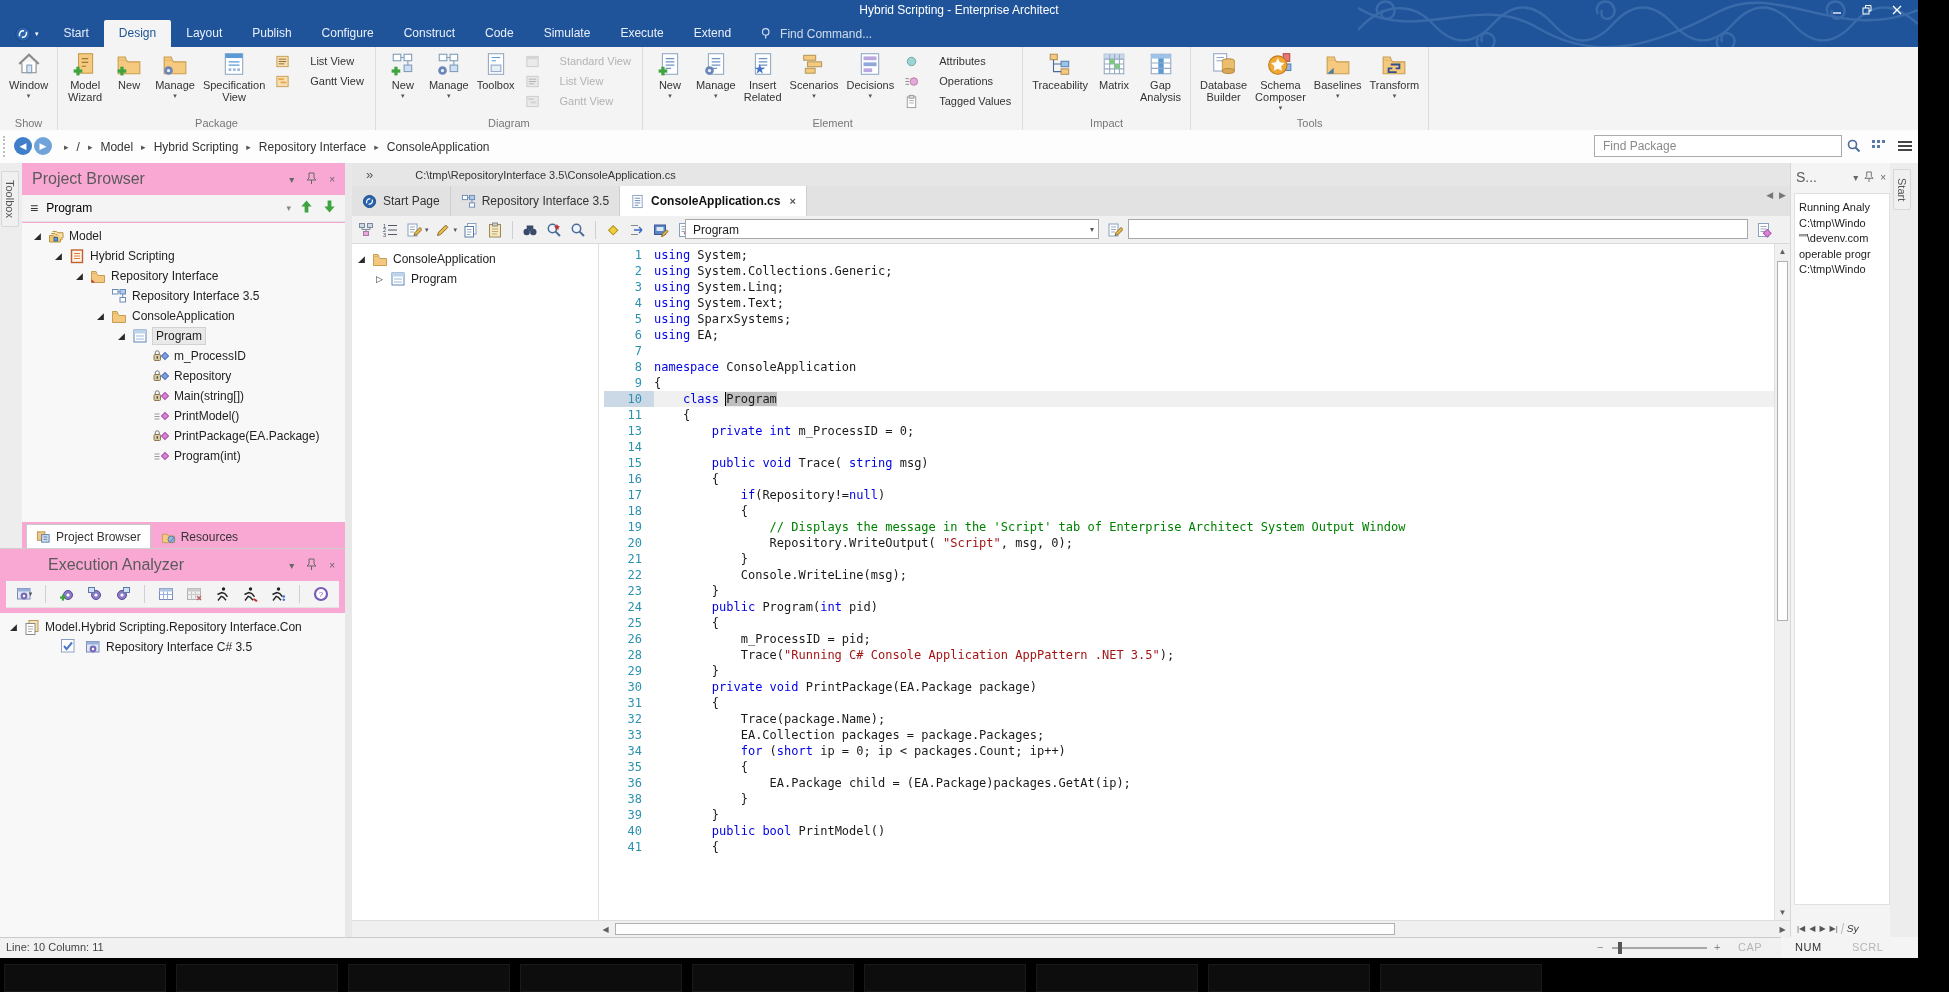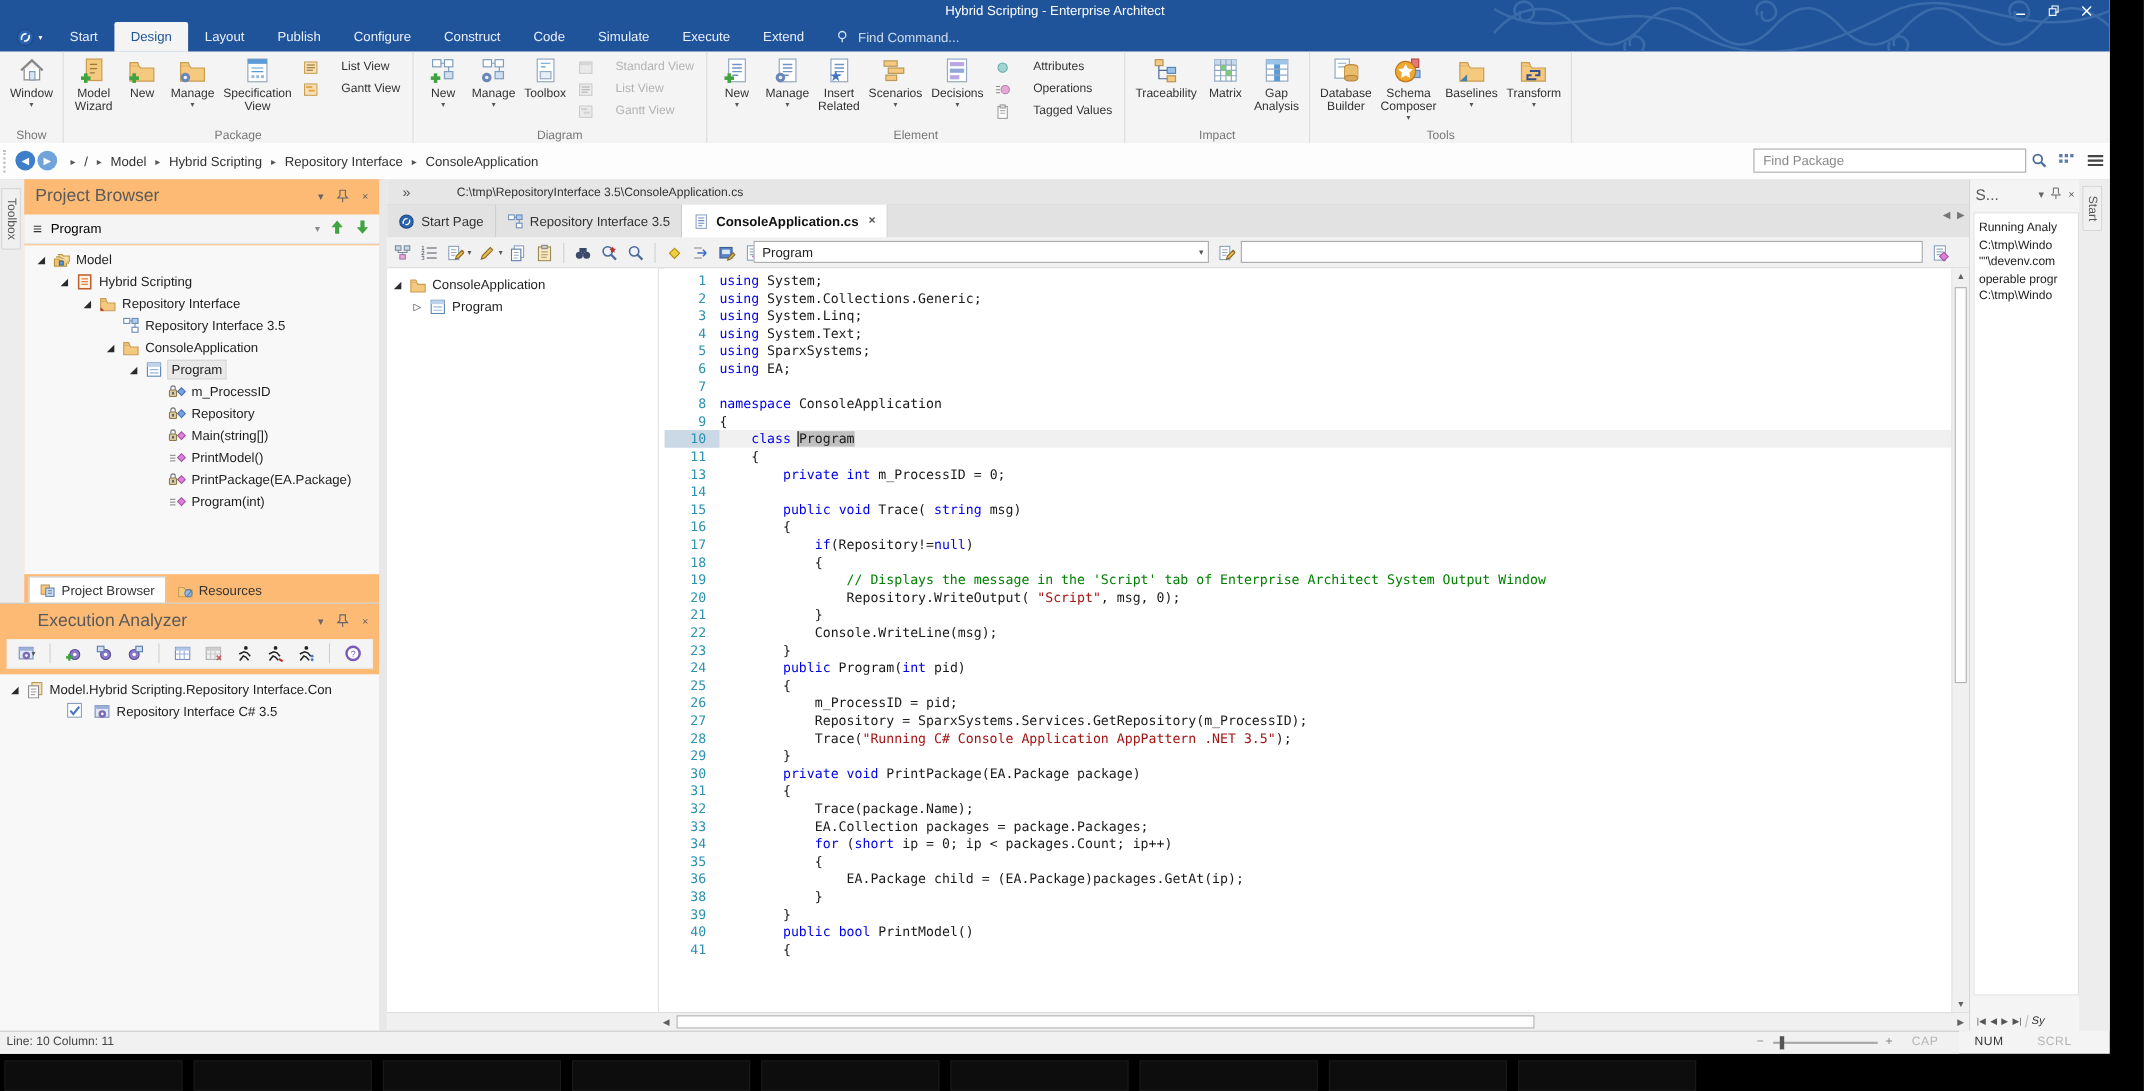--- a/index.html
+++ b/index.html
@@ -36,21 +36,21 @@
   
   #crumbbar{position:absolute;left:0;top:130px;width:1918px;height:33px;background:#fdfdfd;border-bottom:1px solid #d4d4d4}
   .grip{position:absolute;left:3px;top:6px;height:21px;border-left:2px dotted #bfbfbf}
   .navbtn{position:absolute;top:7px;width:18px;height:18px;border-radius:50%;color:#fff;display:flex;align-items:center;justify-content:center;font-size:9px}
   #crumbs{position:absolute;left:64px;top:0;height:33px;display:flex;align-items:center;gap:8px;font-size:12px;color:#333}
   .csep{color:#555;font-size:9px}
   #findpkg{position:absolute;left:1594px;top:5px;width:238px;height:20px;border:1px solid #ababab;background:#fff;font-size:12px;color:#8a8a8a;line-height:20px;padding-left:8px}
   .crumb-icon{position:absolute;top:8px}
 
   
-  .panel{position:absolute;background:#fdba74}
+  .panel{position:absolute;background:#f9a8d4}
   .panelhead{display:flex;align-items:center;padding:0 10px;color:#5a5a5a}
   .phtitle{font-size:16px;white-space:nowrap;overflow:hidden}
   .phicons{margin-left:auto;display:flex;gap:12px;align-items:center;color:#666;font-size:10px}
   .ptoolbar{display:flex;align-items:center;gap:8px;padding:0 8px;border-bottom:1px solid #e3e3e3;background:#f4f4f4}
   .trow{position:absolute;height:20px;display:flex;align-items:center;font-size:12px;color:#1e1e1e;white-space:nowrap}
   .texp{width:14px;font-size:9px;color:#2a2a2a;flex:none}
   .trow svg{width:16px;height:16px;margin-right:5px;flex:none}
   .tsel{background:#e9e9e9;outline:1px solid #d2d2d2;padding:1px 3px}
   .ptabs{position:absolute;left:4px;bottom:0;height:24px;display:flex;font-size:12px}
   .ptab{display:flex;align-items:center;gap:5px;padding:0 9px;color:#333;border:1px solid transparent;border-bottom:none}
@@ -643,21 +643,21 @@
             <path d="M1.5 5.5h5l1.5 2h6.5v7H1.5z" fill="#f4c87f" stroke="#c79d52"></path>
             <circle cx="11" cy="11" r="3.5" fill="#9ab8d8" stroke="#5a7aa8"></circle>
             <path d="M10 13.5l4-5" stroke="#5a7aa8"></path>
           </svg>
           <span>Resources</span>
         </div>
       </div>
   </div>
 
   <div class="panel" id="eapanel" style="left:0;top:548px;width:345px;height:389px;border-top:1px solid #d0d0d0">
-    <div class="panelhead" style="height:32px;padding-left:34px">
+    <div class="panelhead" style="height:32px;padding-left:48px">
       <span class="phtitle">Execution Analyzer</span>
       <span class="phicons">
         <span>▾</span>
         <span><svg width="11" height="12" viewBox="0 0 11 12">
               <path d="M3 1h5v5l2 2H1l2-2z" fill="none" stroke="#666"></path>
               <path d="M5.5 8v4" stroke="#666"></path>
             </svg></span>
         <span>×</span>
       </span>
     </div>
@@ -951,21 +951,20 @@
         <div class="cline"><span class="gut">17</span><span class="ctext"><span class="tk-p">            </span><span class="tk-k">if</span><span class="tk-p">(Repository!=</span><span class="tk-k">null</span><span class="tk-p">)</span></span></div>
         <div class="cline"><span class="gut">18</span><span class="ctext"><span class="tk-p">            {</span></span></div>
         <div class="cline"><span class="gut">19</span><span class="ctext"><span class="tk-p">                </span><span class="tk-c">// Displays the message in the 'Script' tab of Enterprise Architect System Output Window</span></span></div>
         <div class="cline"><span class="gut">20</span><span class="ctext"><span class="tk-p">                Repository.WriteOutput( </span><span class="tk-s">"Script"</span><span class="tk-p">, msg, 0);</span></span></div>
         <div class="cline"><span class="gut">21</span><span class="ctext"><span class="tk-p">            }</span></span></div>
         <div class="cline"><span class="gut">22</span><span class="ctext"><span class="tk-p">            Console.WriteLine(msg);</span></span></div>
         <div class="cline"><span class="gut">23</span><span class="ctext"><span class="tk-p">        }</span></span></div>
         <div class="cline"><span class="gut">24</span><span class="ctext"><span class="tk-p">        </span><span class="tk-k">public</span><span class="tk-p"> Program(</span><span class="tk-k">int</span><span class="tk-p"> pid)</span></span></div>
         <div class="cline"><span class="gut">25</span><span class="ctext"><span class="tk-p">        {</span></span></div>
         <div class="cline"><span class="gut">26</span><span class="ctext"><span class="tk-p">            m_ProcessID = pid;</span></span></div>
-        <div class="cline"><span class="gut">27</span><span class="ctext"><span class="tk-p">            Repository = SparxSystems.Services.GetRepository(m_ProcessID);</span></span></div>
         <div class="cline"><span class="gut">28</span><span class="ctext"><span class="tk-p">            Trace(</span><span class="tk-s">"Running C# Console Application AppPattern .NET 3.5"</span><span class="tk-p">);</span></span></div>
         <div class="cline"><span class="gut">29</span><span class="ctext"><span class="tk-p">        }</span></span></div>
         <div class="cline"><span class="gut">30</span><span class="ctext"><span class="tk-p">        </span><span class="tk-k">private</span><span class="tk-p"> </span><span class="tk-k">void</span><span class="tk-p"> PrintPackage(EA.Package package)</span></span></div>
         <div class="cline"><span class="gut">31</span><span class="ctext"><span class="tk-p">        {</span></span></div>
         <div class="cline"><span class="gut">32</span><span class="ctext"><span class="tk-p">            Trace(package.Name);</span></span></div>
         <div class="cline"><span class="gut">33</span><span class="ctext"><span class="tk-p">            EA.Collection packages = package.Packages;</span></span></div>
         <div class="cline"><span class="gut">34</span><span class="ctext"><span class="tk-p">            </span><span class="tk-k">for</span><span class="tk-p"> (</span><span class="tk-k">short</span><span class="tk-p"> ip = 0; ip &lt; packages.Count; ip++)</span></span></div>
         <div class="cline"><span class="gut">35</span><span class="ctext"><span class="tk-p">            {</span></span></div>
         <div class="cline"><span class="gut">36</span><span class="ctext"><span class="tk-p">                EA.Package child = (EA.Package)packages.GetAt(ip);</span></span></div>
         <div class="cline"><span class="gut">38</span><span class="ctext"><span class="tk-p">            }</span></span></div>

